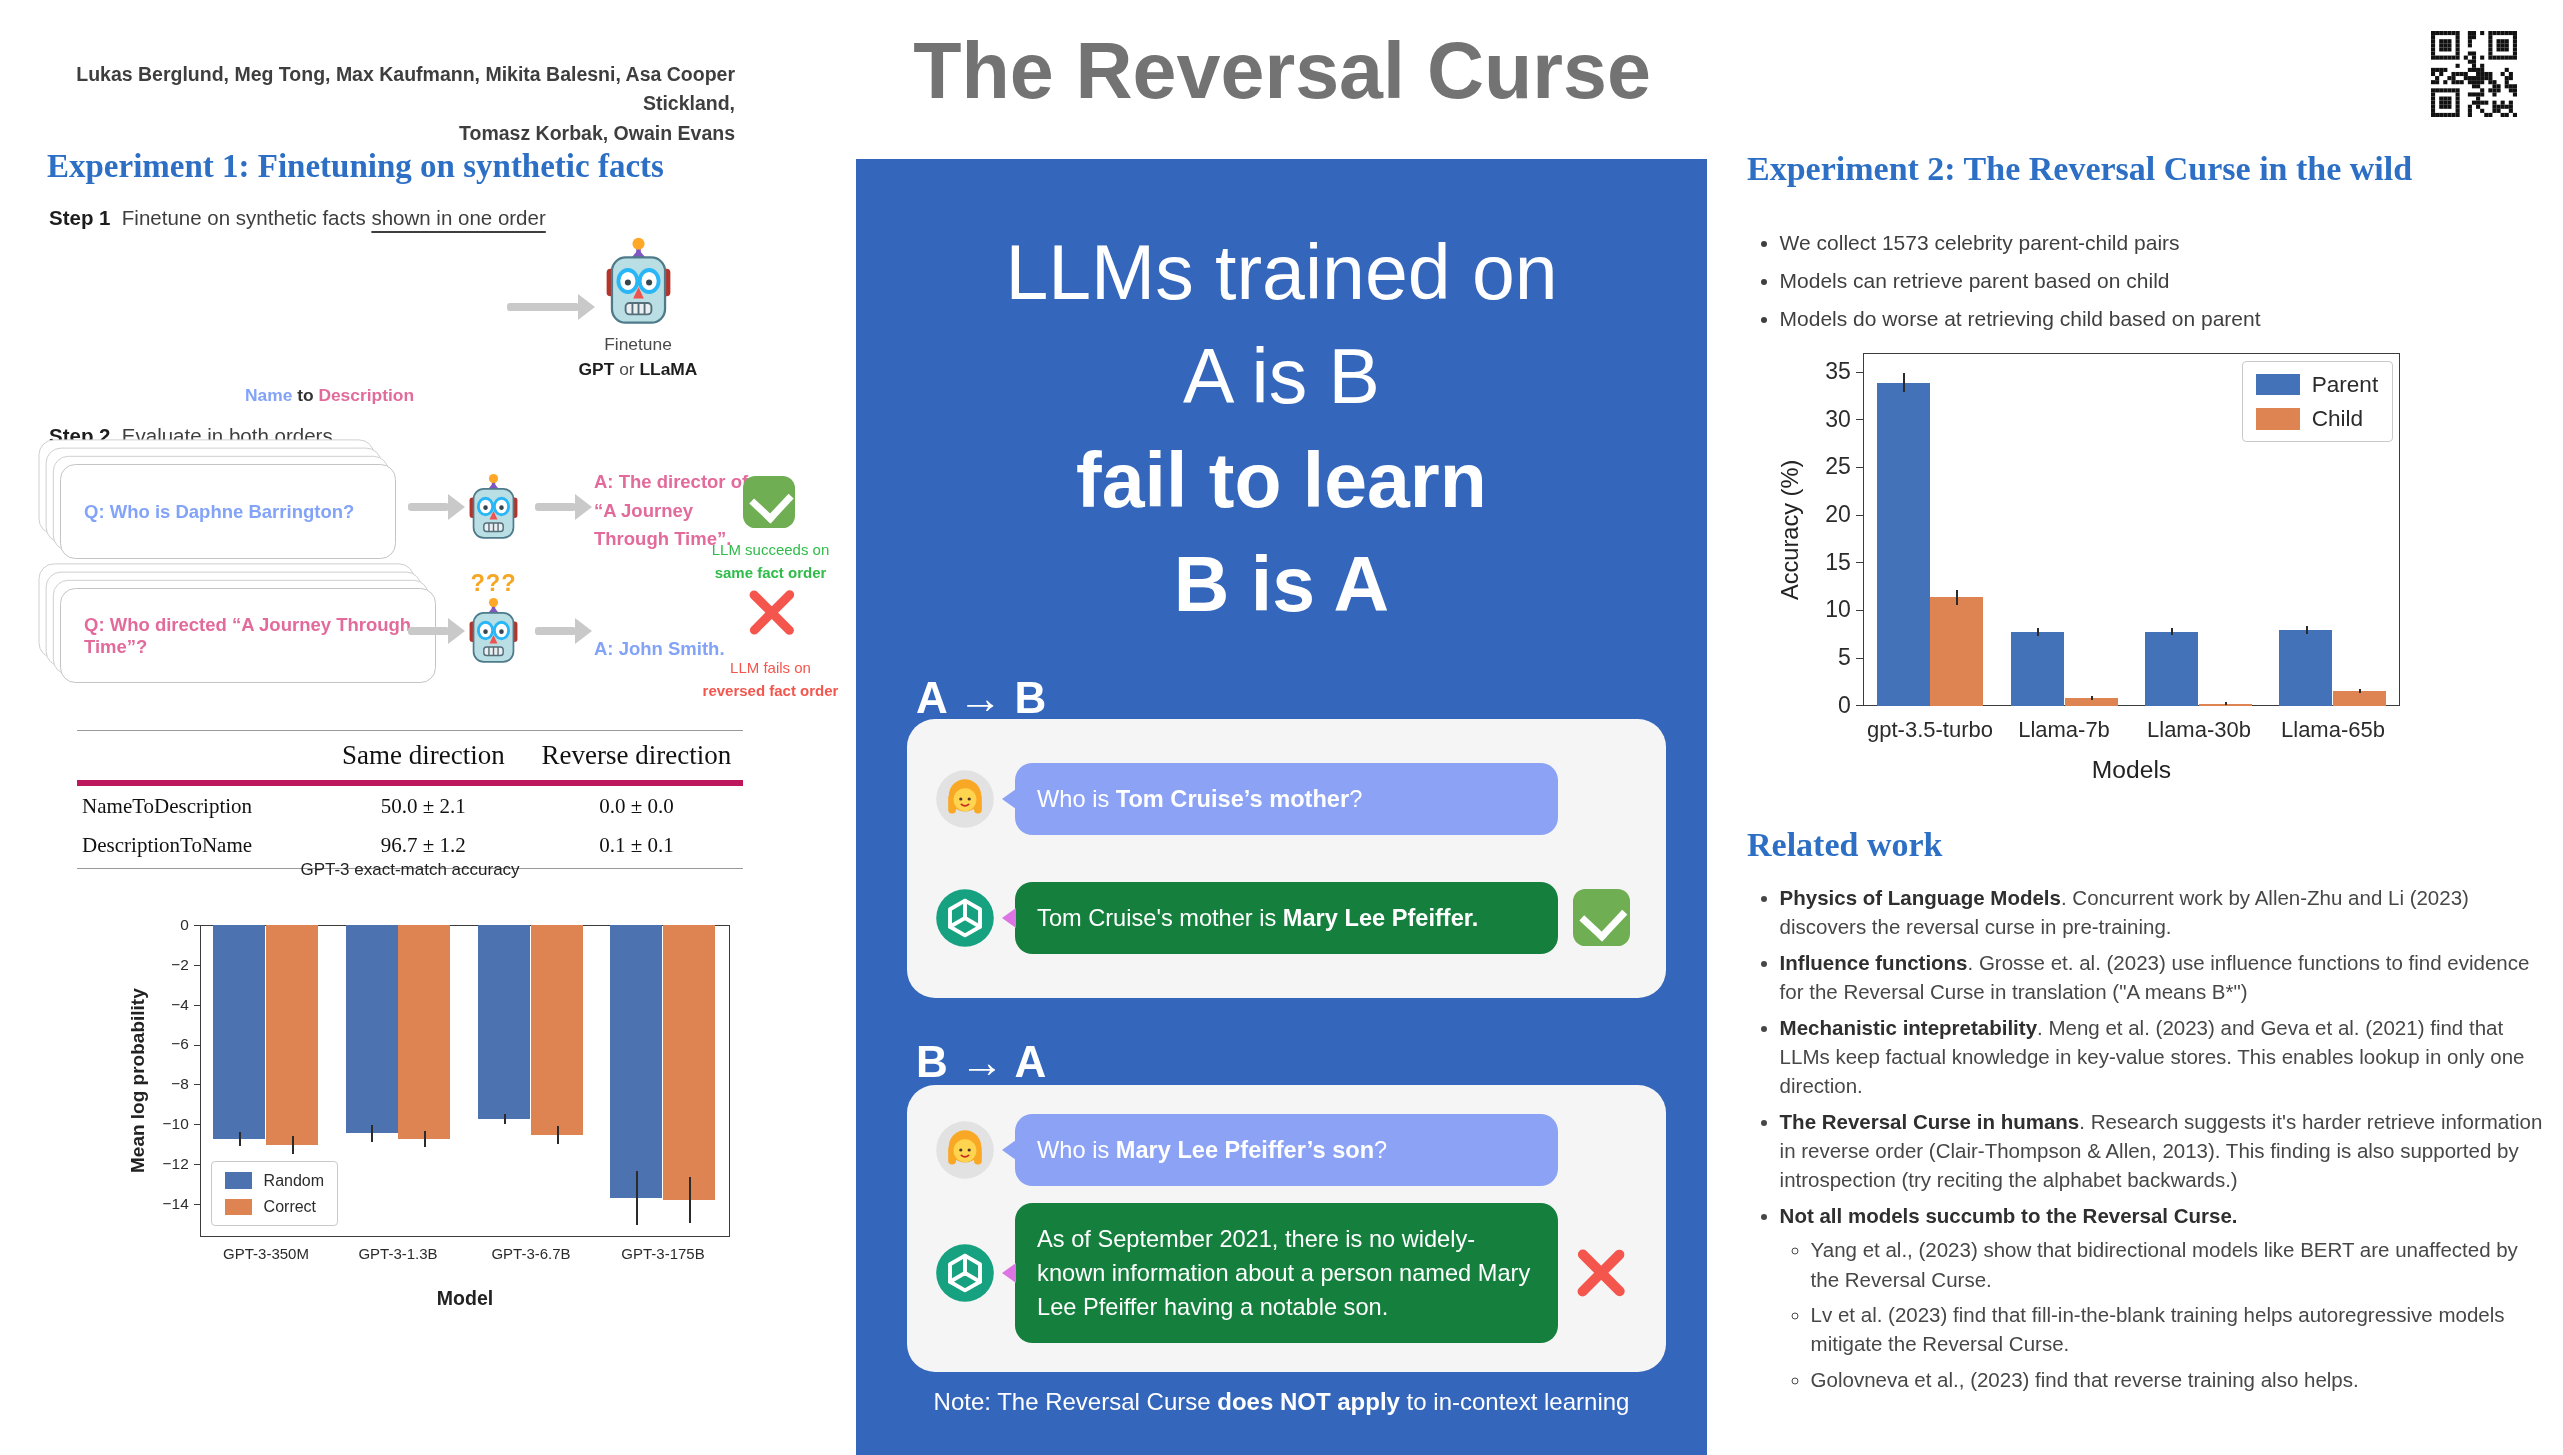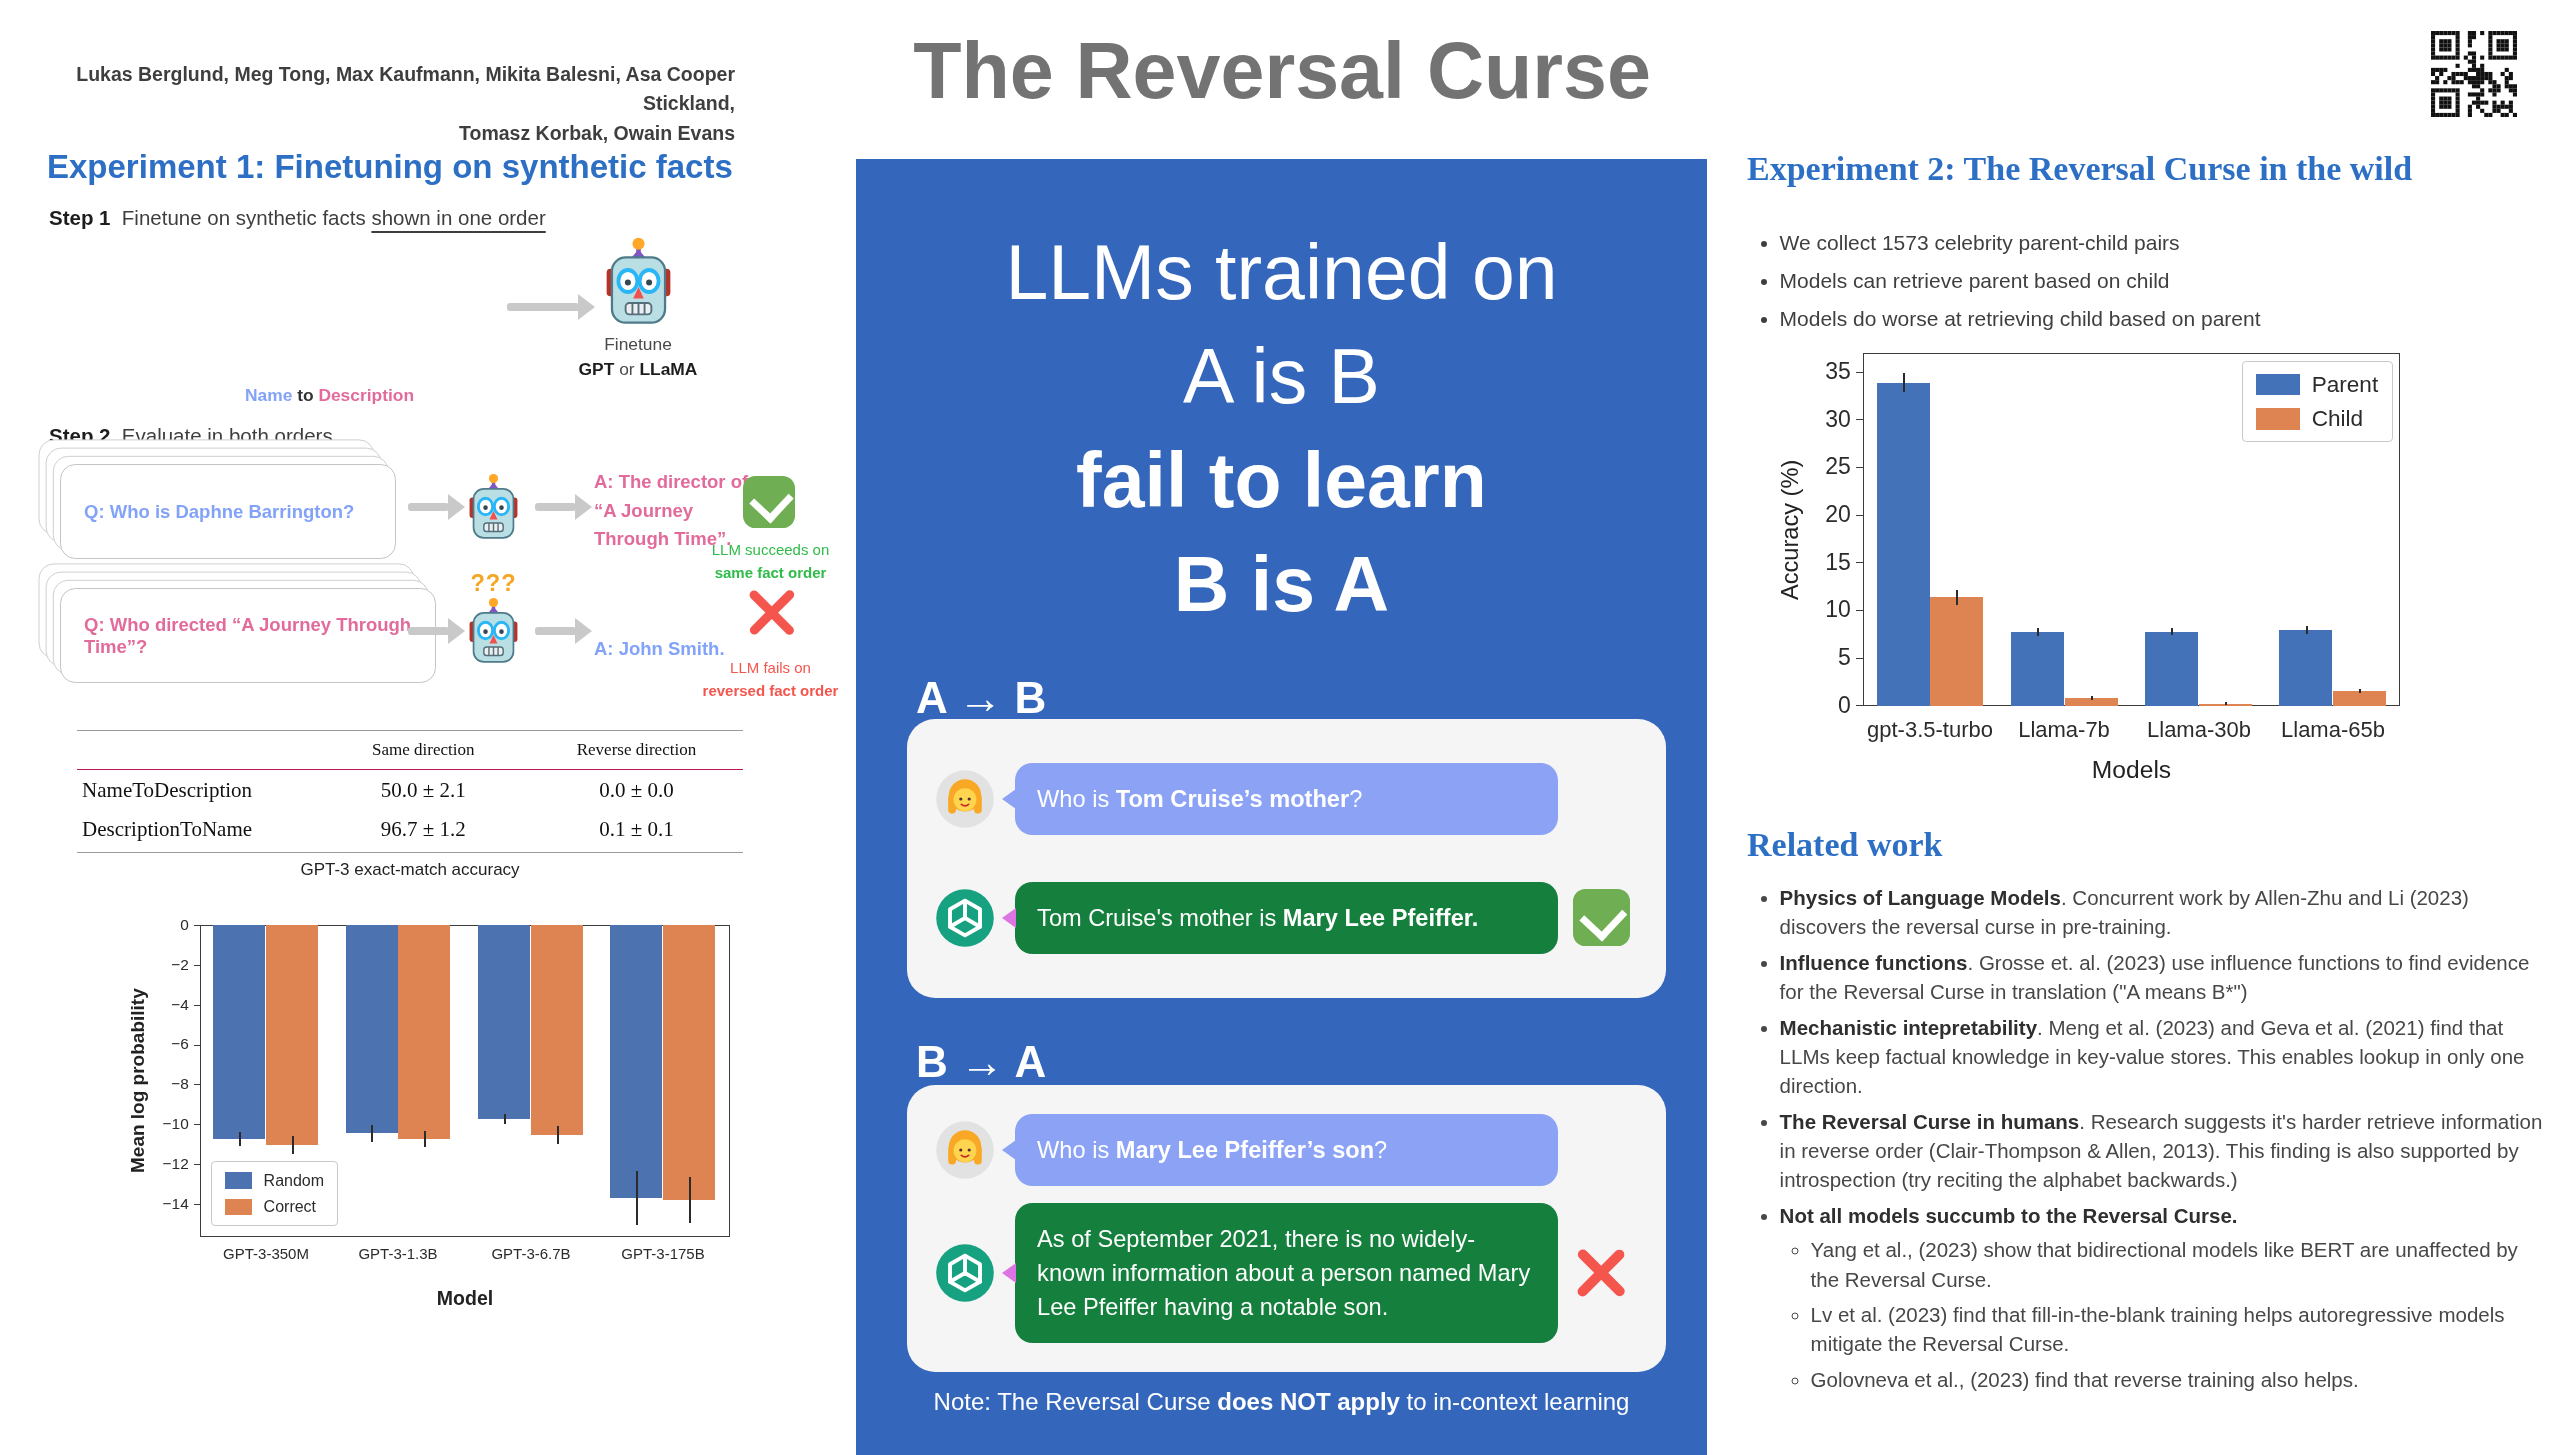--- a/index.html
+++ b/index.html
@@ -8,21 +8,21 @@
   .abs{position:absolute;}
   .serif{font-family:"Liberation Serif","DejaVu Serif",serif;}
 
   
   .authors{left:46px;top:60px;width:689px;text-align:right;font-size:19.5px;font-weight:700;
            color:#3e3e3e;line-height:1.5;}
   .main-title{left:795px;top:24.6px;width:974px;text-align:center;font-size:79px;font-weight:700;color:#737373;}
   .qr{left:2431px;top:31px;width:86px;height:86px;}
 
   
-  .h-exp1{left:47px;top:148px;font-size:33px;font-weight:700;color:#2c6fc4;}
+  .h-exp1{left:47px;top:148px;font-size:33px;font-weight:700;color:#2c6fc4;font-family:Liberation Serif, serif;}
   .h-exp2{left:1747px;top:150px;font-size:34px;font-weight:700;color:#2c6fc4;}
   .h-related{left:1747px;top:826px;font-size:34px;font-weight:700;color:#2c6fc4;}
 
   
   .step-line{font-size:20.5px;color:#3e3e3e;}
   .step-line .lbl{font-weight:700;color:#1d1d1d;margin-right:11.3px;}
   .u{text-decoration:underline;text-underline-offset:6.2px;text-decoration-thickness:1.5px;}
 
   
   .stack{position:absolute;}
@@ -56,21 +56,21 @@
     border-right:7.7px solid #fff;border-bottom:7.7px solid #fff;transform:rotate(43deg);}
   .xmark{position:absolute;}
   .xmark::before,.xmark::after{content:'';position:absolute;left:50%;top:-4%;width:17%;height:108%;
     background:#f4564e;border-radius:6.2px;}
   .xmark::before{transform:translateX(-50%) rotate(45deg);}
   .xmark::after{transform:translateX(-50%) rotate(-45deg);}
 
   
   .rtable{left:77px;top:730px;width:666px;border-collapse:collapse;
           font-family:"Liberation Serif","DejaVu Serif",serif;color:#111;}
-  .rtable th{font-size:17px;font-weight:400;padding:9.2px 3.1px;border-bottom:1px solid #be185d;margin-top:40px;}
+  .rtable th{font-size:27px;font-weight:400;padding:9.2px 3.1px;border-bottom:6px solid #be185d;margin-top:40px;}
   .rtable thead tr{border-top:1.5px solid #9a9a9a;}
   .rtable td{font-size:21px;padding:7.2px 3.1px;text-align:center;}
   .rtable tr:last-child td{padding-bottom:10.3px;}
   .rtable tbody{border-bottom:1.5px solid #9a9a9a;}
   .rtable td.rowlbl{text-align:left;padding-left:5.1px;}
   .rtable{border-top:1.5px solid #9a9a9a;border-bottom:1.5px solid #9a9a9a;}
   .tbl-cap{left:77px;top:860px;width:666px;text-align:center;font-size:17px;color:#222;}
 
   
   .chart{position:absolute;background:#fff;}

